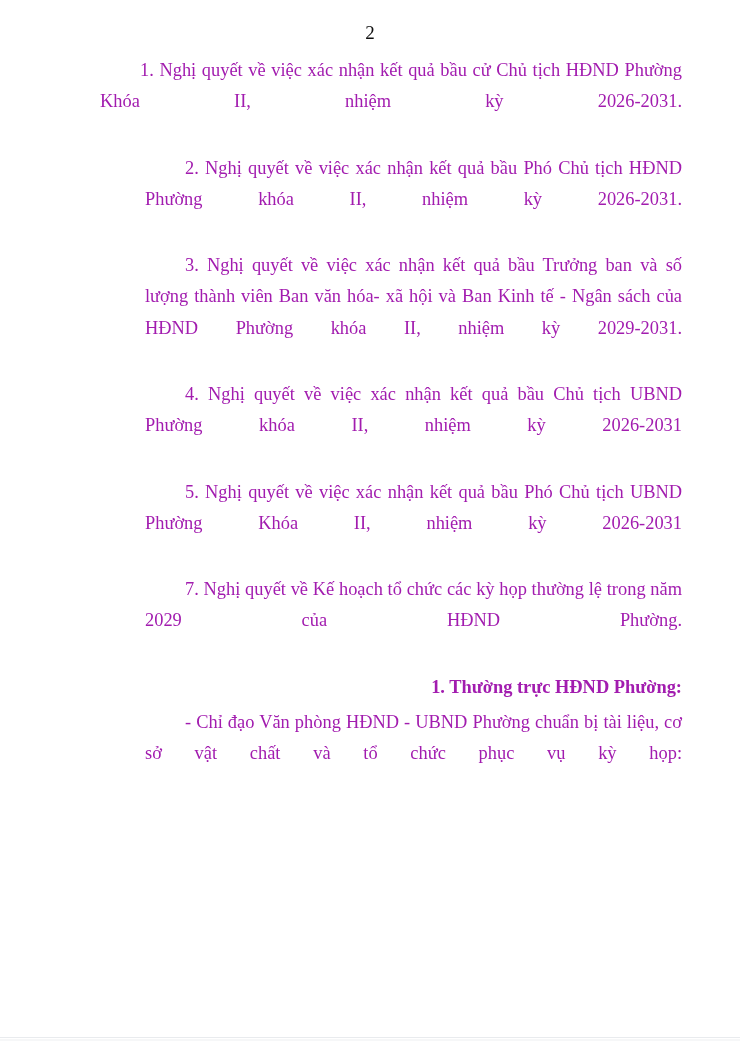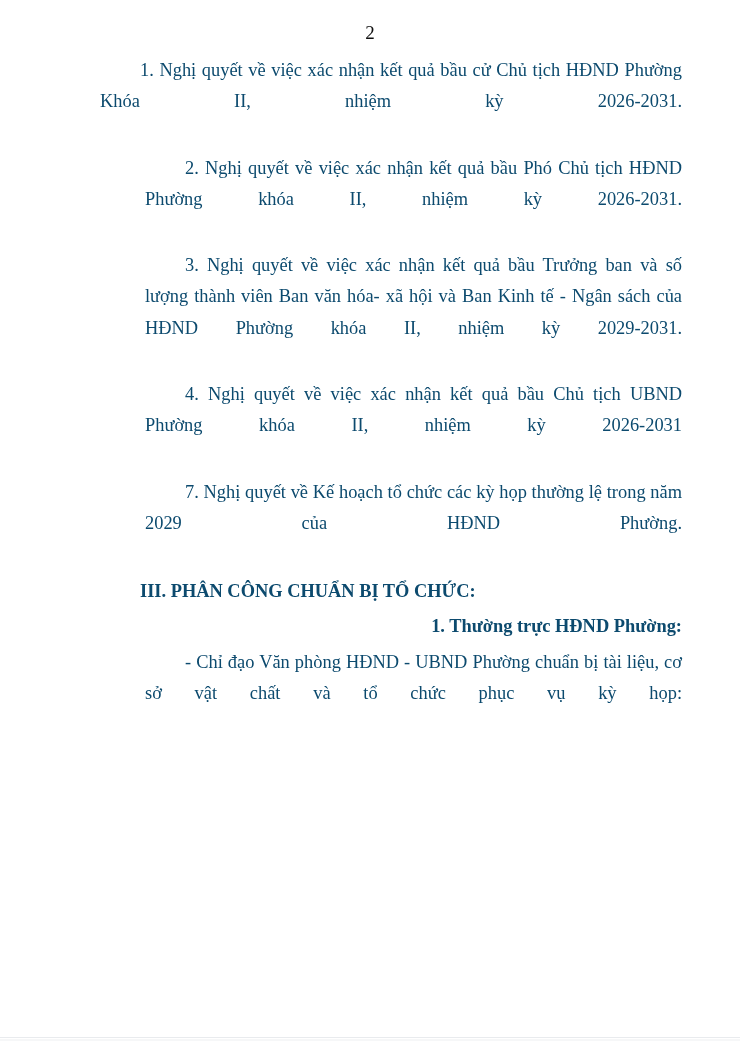--- a/index.html
+++ b/index.html
@@ -41,21 +41,21 @@
   
 
   p.para {
     margin: 0 0 0 0;
     padding: 0;
     font-size: 18.4px;
     line-height: 31.2px;
     text-align: justify;
     text-justify: inter-word;
     text-indent: 40px;
-    color: #0c4a6e;
+    color: #a21caf;
     -webkit-font-smoothing: antialiased;
   }
 
   
   p.para::after {
     content: "";
     display: inline-block;
     width: 100%;
   }
 
@@ -106,26 +106,26 @@
   <div class="body-block">
 
     <p class="para">1. Nghị quyết về việc xác nhận kết quả bầu cử Chủ tịch HĐND Phường Khóa II, nhiệm kỳ 2026-2031.</p>
 
     <p class="para gap-sm">2. Nghị quyết về việc xác nhận kết quả bầu Phó Chủ tịch HĐND Phường khóa II, nhiệm kỳ 2026-2031.</p>
 
     <p class="para gap-sm">3. Nghị quyết về việc xác nhận kết quả bầu Trưởng ban và số lượng thành viên Ban văn hóa- xã hội và Ban Kinh tế - Ngân sách của HĐND Phường khóa II, nhiệm kỳ 2029-2031.</p>
 
     <p class="para gap-sm">4. Nghị quyết về việc xác nhận kết quả bầu Chủ tịch UBND Phường khóa II, nhiệm kỳ 2026-2031</p>
 
+    <p class="para gap-sm">5. Nghị quyết về việc xác nhận kết quả bầu Phó Chủ tịch UBND Phường Khóa II, nhiệm kỳ 2026-2031</p>
 
 
     <p class="para gap-sm">7. Nghị quyết về Kế hoạch tổ chức các kỳ họp thường lệ trong năm 2029 của HĐND Phường.</p>
 
 
-    <p class="para heading gap-md">III.  PHÂN CÔNG CHUẨN BỊ TỔ CHỨC:</p>
 
     <p class="para subheading gap-sm">1. Thường trực HĐND Phường:</p>
 
 
     <p class="para gap-sm">- Chỉ đạo Văn phòng HĐND - UBND Phường chuẩn bị tài liệu, cơ sở vật chất và tổ chức phục vụ kỳ họp:</p>
 
   </div>
 
   <div class="scan-edge"></div>
   <div class="scan-edge2"></div>

